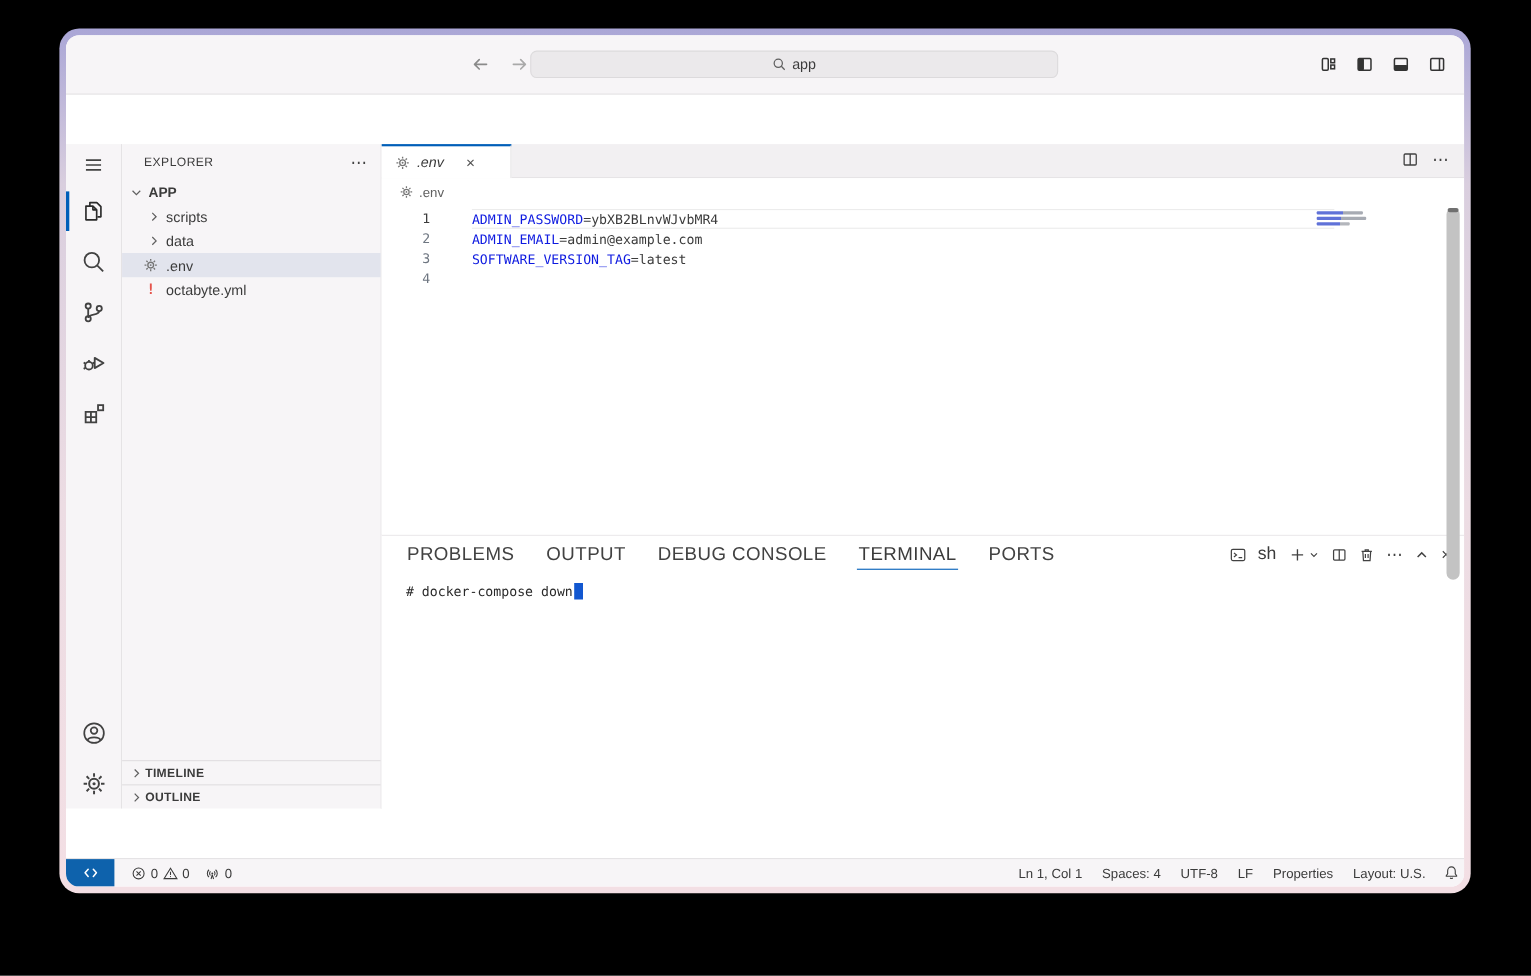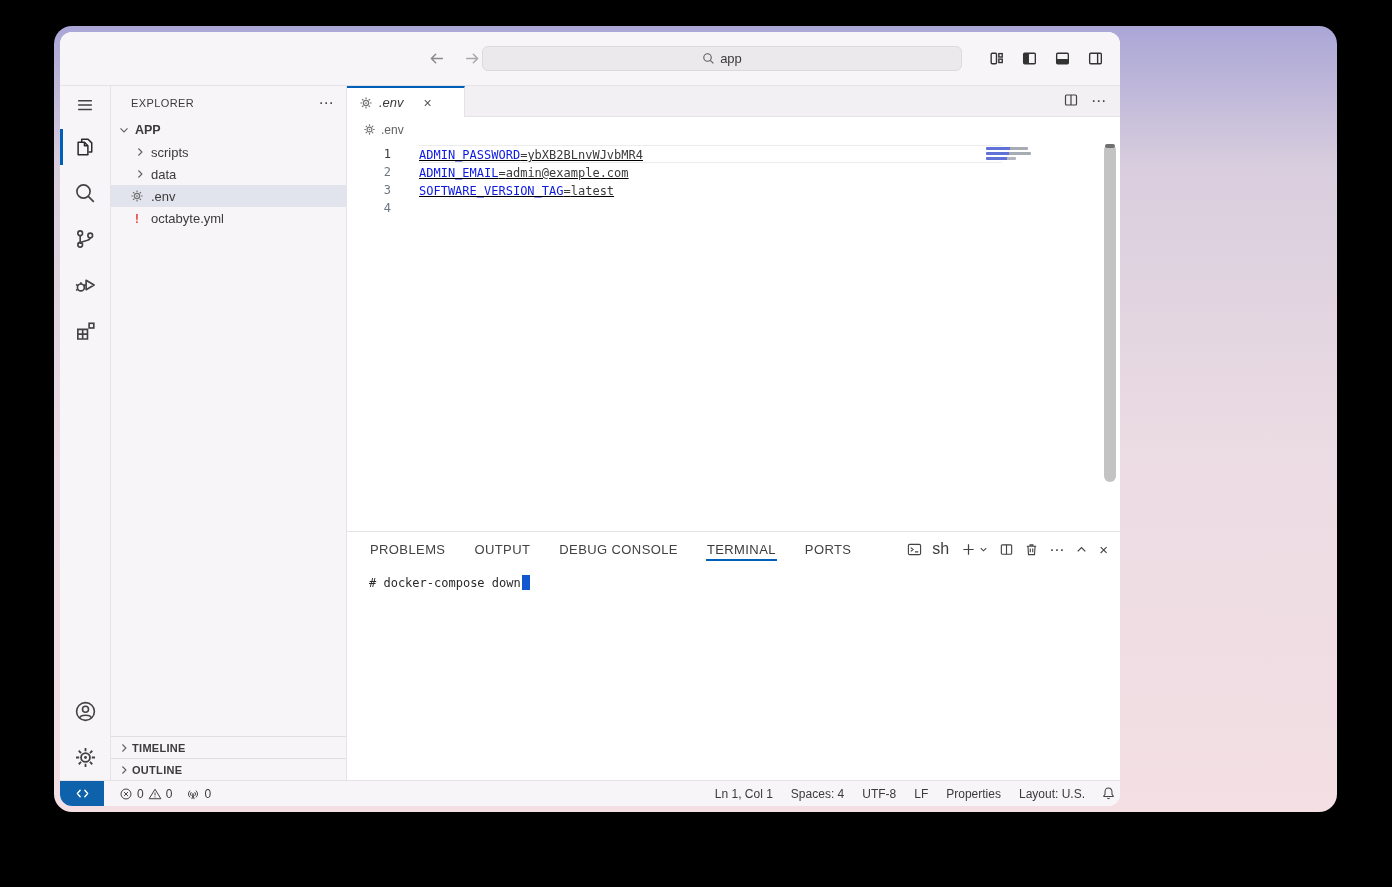--- a/index.html
+++ b/index.html
@@ -9,22 +9,22 @@
     -webkit-font-smoothing:antialiased;
   }
   svg{display:block}
   .frame{
     position:absolute;left:54px;top:26px;width:1283px;height:786px;
     border-radius:18px;padding:0;
     background:linear-gradient(180deg,#aaa6d6 0%,#d9cede 18%,#ecdce3 55%,#f3dfe4 100%);
     box-shadow:0 10px 40px rgba(0,0,0,.6);
   }
   .window{
-    position:absolute;left:6px;top:6px;width:1060px;height:774px;border-radius:12px;
-    background:#ffffff;overflow:hidden;display:flex;flex-direction:column;
+    position:absolute;left:6px;top:6px;width:1271px;height:774px;border-radius:12px;
+    background:#ffffff;overflow:hidden;display:flex;flex-direction:column;gap:45px;
   }
   
   .titlebar{
     height:54px;flex:none;background:#f7f5f7;border-bottom:1px solid #e5e3e5;
     position:relative;box-sizing:border-box;
   }
   .tb-nav{position:absolute;left:365px;top:15px;display:flex;gap:14px;align-items:center;}
   .tb-iconbtn{width:22px;height:22px;display:flex;align-items:center;justify-content:center;cursor:default;}
   .searchbox{
     position:absolute;left:422px;top:14px;width:480px;height:25px;box-sizing:border-box;
@@ -85,37 +85,37 @@
   .tab-actions{display:flex;align-items:center;gap:12px;padding:6px 14px 0 0;color:#424242;}
   .tab-actions .dots{font-size:15px;color:#424242;line-height:1;}
   .breadcrumb{
     height:25px;flex:none;display:flex;align-items:center;gap:5px;padding-left:16px;
     font-size:12px;color:#616161;background:#fff;
   }
   
   .code{flex:1;min-height:0;position:relative;background:#fff;padding-top:3px;}
   .codeline{display:flex;height:18px;align-items:stretch;font-family:"DejaVu Sans Mono",monospace;font-size:12px;line-height:18px;}
   .codeline .gutter{width:44px;flex:none;text-align:right;color:#6e7681;}
-  .codeline .content{flex:1;margin-left:28px;margin-right:118px;box-sizing:border-box;border-top:1px solid transparent;border-bottom:1px solid transparent;white-space:pre;text-decoration:underline;}
+  .codeline .content{flex:1;margin-left:38px;margin-right:118px;box-sizing:border-box;border-top:1px solid transparent;border-bottom:1px solid transparent;white-space:pre;}
   .codeline.active .content{border-top-color:#ececec;border-bottom-color:#ececec;}
   .codeline.active .gutter{color:#3b3b3b;}
   .key{color:#0e1ae0;}
   .sep,.val{color:#3b3b3b;}
   .minimap{position:absolute;top:5px;right:88px;width:46px;}
   .mm-line{height:3px;margin-bottom:2px;border-radius:1px;}
   .mm1{width:42px;background:linear-gradient(90deg,#6072d8 0 58%,#a7abb3 58% 100%);}
   .mm2{width:45px;background:linear-gradient(90deg,#6072d8 0 50%,#a7abb3 50% 100%);}
   .mm3{width:30px;background:linear-gradient(90deg,#6072d8 0 70%,#b3b6bc 70% 100%);}
   .vscroll{position:absolute;top:2px;right:4px;width:12px;height:338px;background:#c3c3c3;border-radius:6px;}
   .vscroll::before{content:"";position:absolute;top:0;left:1px;right:1px;height:4px;background:#707070;border-radius:2px;}
   
   .panel{height:249px;flex:none;border-top:1px solid #e5e3e5;box-sizing:border-box;display:flex;flex-direction:column;background:#fff;}
   .panel-header{height:34px;flex:none;display:flex;align-items:center;justify-content:space-between;padding:0 12px 0 22px;}
   .ptabs{display:flex;gap:27px;}
-  .ptab{font-size:13px;letter-spacing:.4px;color:#424242;position:relative;padding:9px 1px;cursor:default;}
+  .ptab{font-size:17px;letter-spacing:.4px;color:#424242;position:relative;padding:9px 1px;cursor:default;}
   .ptab.active{color:#3b3b3b;}
   .ptab.active::after{content:"";position:absolute;left:0;right:0;bottom:5px;height:1.5px;background:#005fb8;}
   .pactions{display:flex;align-items:center;gap:10px;color:#424242;}
   .pactions .shl{font-size:16px;color:#3b3b3b;margin-right:2px;}
   .pactions .grp{display:flex;align-items:center;gap:2px;}
   .pactions .dots{font-size:15px;line-height:1;}
   .pactions .pclose{font-size:15px;line-height:1;color:#424242;}
   .terminal{flex:1;padding:9px 0 0 22px;font-family:"DejaVu Sans Mono",monospace;font-size:12px;color:#2a2a2a;}
   .tline{display:flex;align-items:center;white-space:pre;}
   .cursor{width:8px;height:15px;background:#1257d0;margin-left:1px;}

